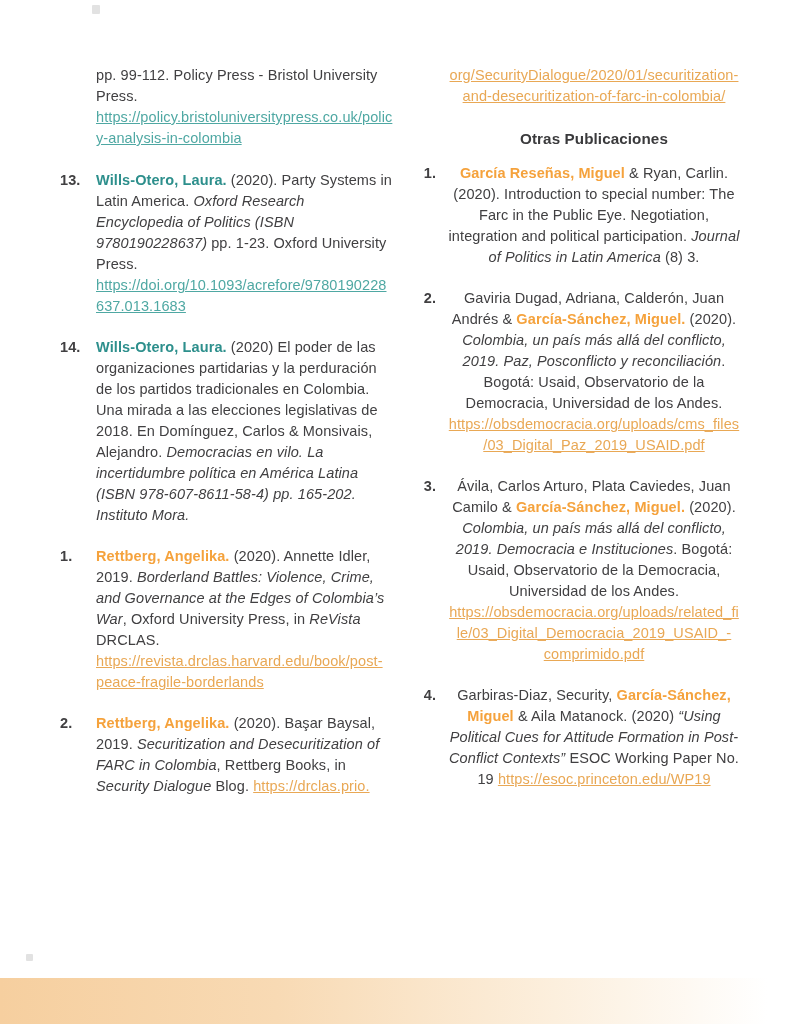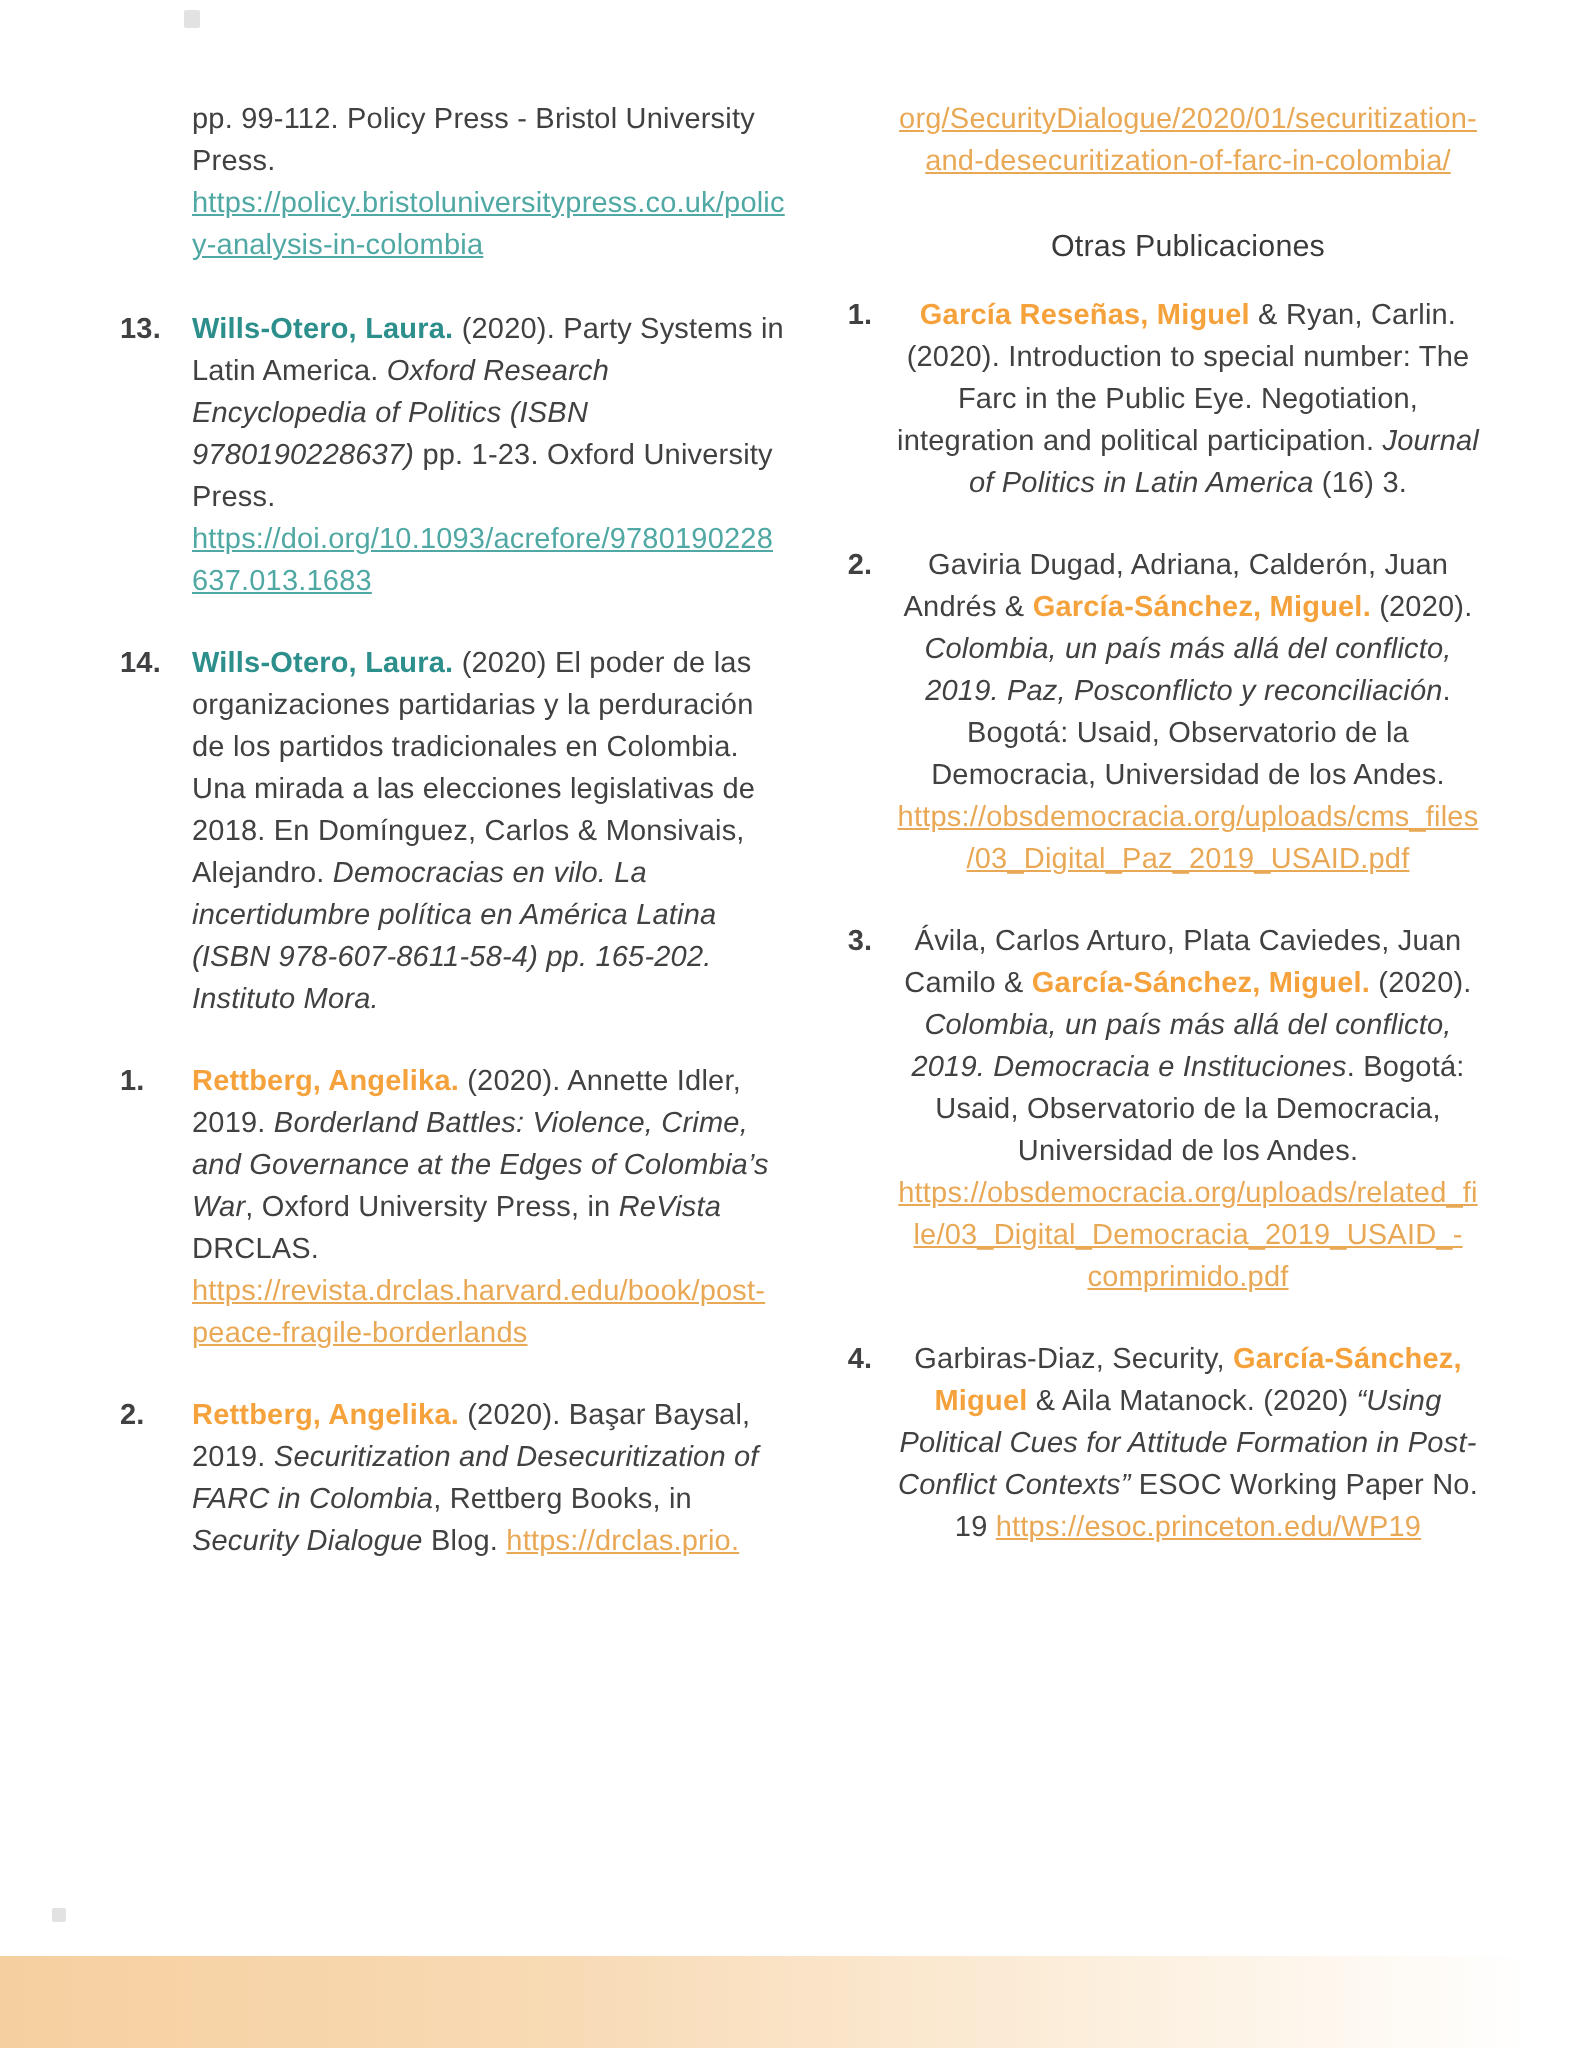--- a/index.html
+++ b/index.html
@@ -18,26 +18,26 @@
     line-height: 21px;
     letter-spacing: 0.1px;
   }
   .column.left  { left: 60px;  width: 334px; }
   .column.right { left: 412px; width: 328px; text-align: center; }
 
   .ref-row { display: flex; margin-bottom: 20px; }
   .ref-row .num { flex: none; width: 36px; font-weight: bold; }
   .ref-row .ref-body { flex: 1; min-width: 0; }
 
-  .continuation { margin-left: 36px; margin-bottom: 21px; }
+  .continuation { margin-left: 36px; margin-bottom: 21px; margin-top: 15px; }
 
   .section-heading {
     margin-left: 36px;
     margin-bottom: 14px;
-    font-weight: normal;
+    font-weight: bold;
     font-size: 15.2px;
     color: #3a3a3c;
   }
 
   
   .seg-n  { }
   .seg-i  { font-style: italic; }
   .seg-bt { font-weight: bold; color: var(--teal, #2D8F8C); }
   .seg-bo { font-weight: bold; color: var(--orange, #F5A23C); }
   .seg-lt { color: var(--linkteal, #4FA8A3); text-decoration: underline; overflow-wrap: anywhere; }
@@ -95,21 +95,21 @@
 </div>
 
 <div class="column right">
 
   <div class="continuation"><span class="seg-lo">org/SecurityDialogue/2020/01/securitization-and-desecuritization-of-farc-in-colombia/</span></div>
 
   <div class="section-heading">Otras Publicaciones</div>
 
   <div class="ref-row">
     <div class="num">1.</div>
-    <div class="ref-body"><span class="seg-bo">García Reseñas, Miguel</span><span class="seg-n"> &amp; Ryan, Carlin. (2020). Introduction to special number: The Farc in the Public Eye. Negotiation, integration and political participation. </span><span class="seg-i">Journal of Politics in Latin America</span><span class="seg-n"> (16) 3.</span></div>
+    <div class="ref-body"><span class="seg-bo">García Reseñas, Miguel</span><span class="seg-n"> &amp; Ryan, Carlin. (2020). Introduction to special number: The Farc in the Public Eye. Negotiation, integration and political participation. </span><span class="seg-i">Journal of Politics in Latin America</span><span class="seg-n"> (8) 3.</span></div>
   </div>
 
   <div class="ref-row">
     <div class="num">2.</div>
     <div class="ref-body"><span class="seg-n">Gaviria Dugad, Adriana, Calderón, Juan Andrés &amp; </span><span class="seg-bo">García-Sánchez, Miguel.</span><span class="seg-n"> (2020). </span><span class="seg-i">Colombia, un país más allá del conflicto, 2019. Paz, Posconflicto y reconciliación</span><span class="seg-n">. Bogotá: Usaid, Observatorio de la Democracia, Universidad de los Andes. </span><span class="seg-lo">https://obsdemocracia.org/uploads/cms_files/03_Digital_Paz_2019_USAID.pdf</span></div>
   </div>
 
   <div class="ref-row">
     <div class="num">3.</div>
     <div class="ref-body"><span class="seg-n">Ávila, Carlos Arturo, Plata Caviedes, Juan Camilo &amp; </span><span class="seg-bo">García-Sánchez, Miguel.</span><span class="seg-n"> (2020). </span><span class="seg-i">Colombia, un país más allá del conflicto, 2019. Democracia e Instituciones</span><span class="seg-n">. Bogotá: Usaid, Observatorio de la Democracia, Universidad de los Andes. </span><span class="seg-lo">https://obsdemocracia.org/uploads/related_file/03_Digital_Democracia_2019_USAID_-comprimido.pdf</span></div>

